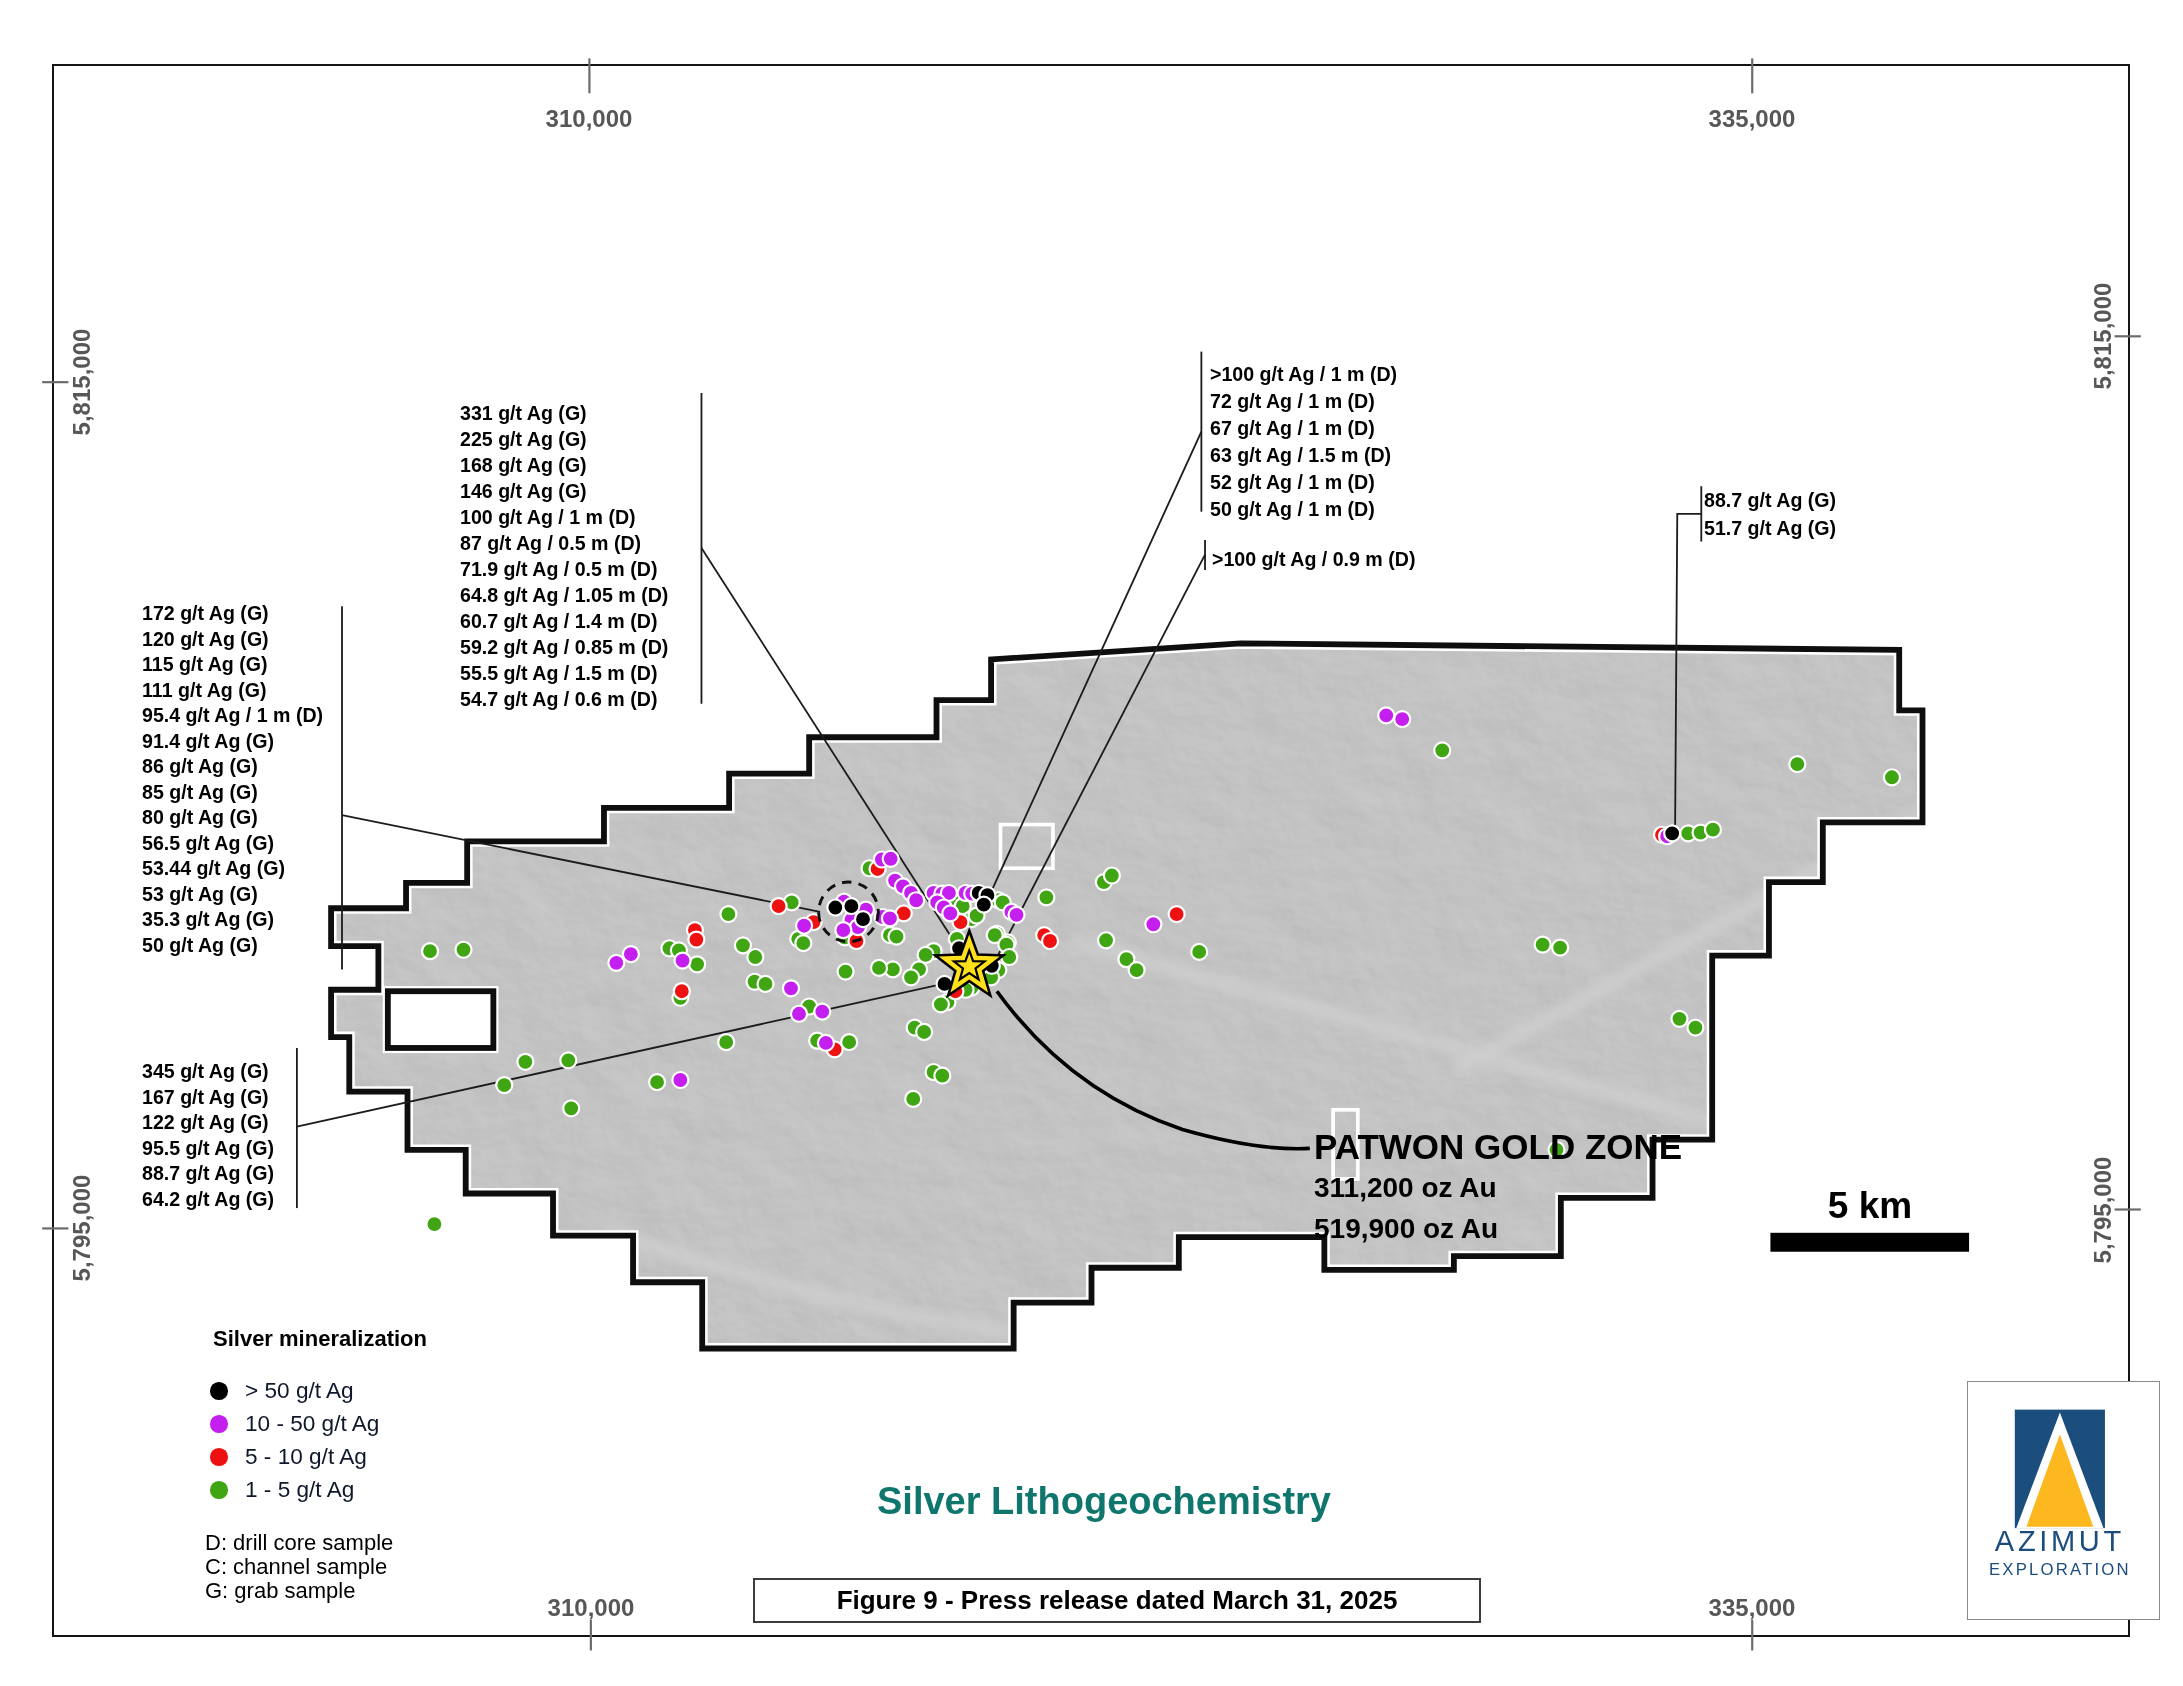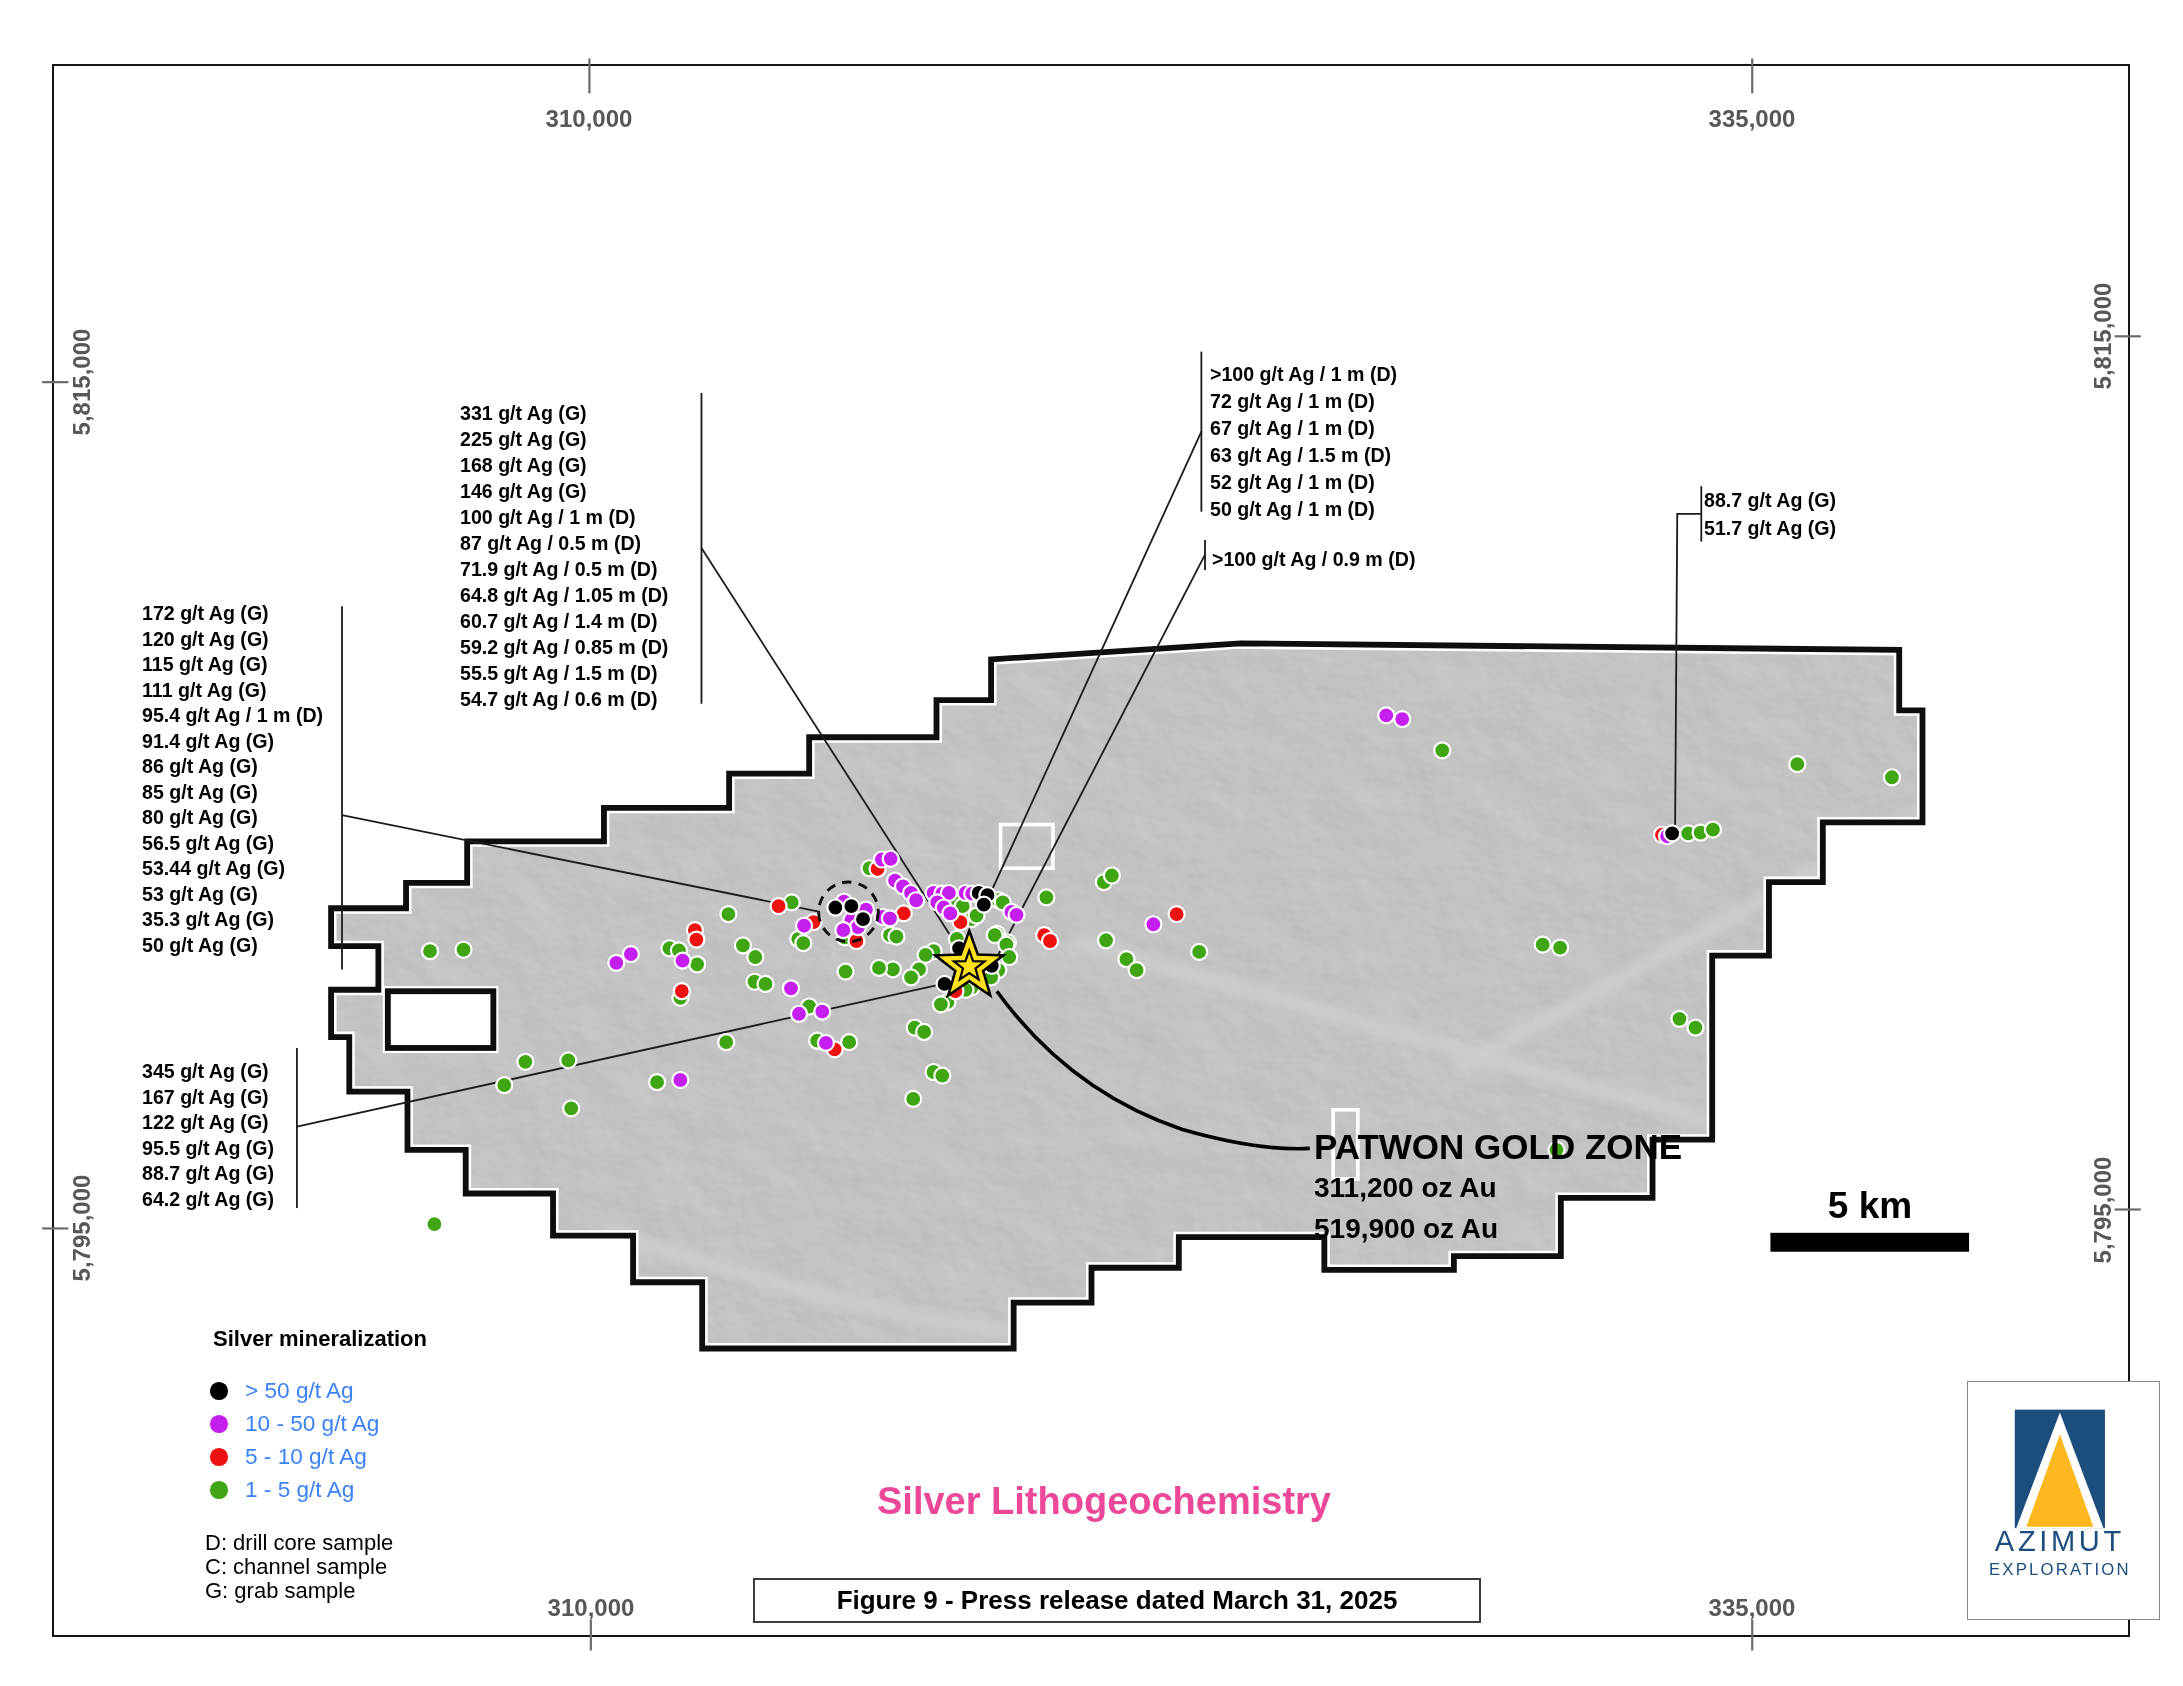--- a/index.html
+++ b/index.html
@@ -14,23 +14,23 @@
             flex-direction:column;align-items:center;justify-content:center;}
   .titlebox .t1,.titlebox .t2{font-weight:bold;font-size:42px;line-height:54px;color:#111;
             letter-spacing:-0.7px;}
   .anno{position:absolute;font-weight:bold;font-size:19.6px;line-height:25.5px;color:#000;white-space:nowrap;}
   .patwon{position:absolute;white-space:nowrap;}
   .patwon .pt{font-weight:bold;font-size:35px;color:#000;letter-spacing:0px;}
   .patwon .pl{font-weight:bold;font-size:28px;line-height:41px;color:#000;}
   .legend-heading{position:absolute;font-weight:bold;font-size:22px;color:#000;white-space:nowrap;}
   .legend-row{position:absolute;display:flex;align-items:center;white-space:nowrap;}
   .legend-dot{width:17.5px;height:17.5px;border-radius:50%;display:inline-block;}
-  .legend-label{font-size:22.6px;color:#3b82f6;margin-left:17.5px;}
+  .legend-label{font-size:22.6px;color:#0f172a;margin-left:17.5px;}
   .legend-code{position:absolute;font-size:22px;color:#000;white-space:nowrap;}
-  .subtitle{position:absolute;font-weight:bold;font-size:38px;color:#ec4899;white-space:nowrap;
+  .subtitle{position:absolute;font-weight:bold;font-size:38px;color:#0f766e;white-space:nowrap;
             transform:translate(-50%,-50%);}
   .scale-label{position:absolute;font-weight:bold;font-size:37px;color:#000;white-space:nowrap;
             transform:translate(-50%,-50%);}
   .captionbox{position:absolute;background:#fff;border:2.2px solid #3c3c3c;display:flex;
             align-items:center;justify-content:center;font-weight:bold;font-size:26px;color:#000;white-space:nowrap;}
   .logobox{position:absolute;background:#fff;border:1.5px solid #8a8a8a;}
   .logobox svg{position:absolute;left:0;top:0;}
 </style>
 </head>
 <body>

